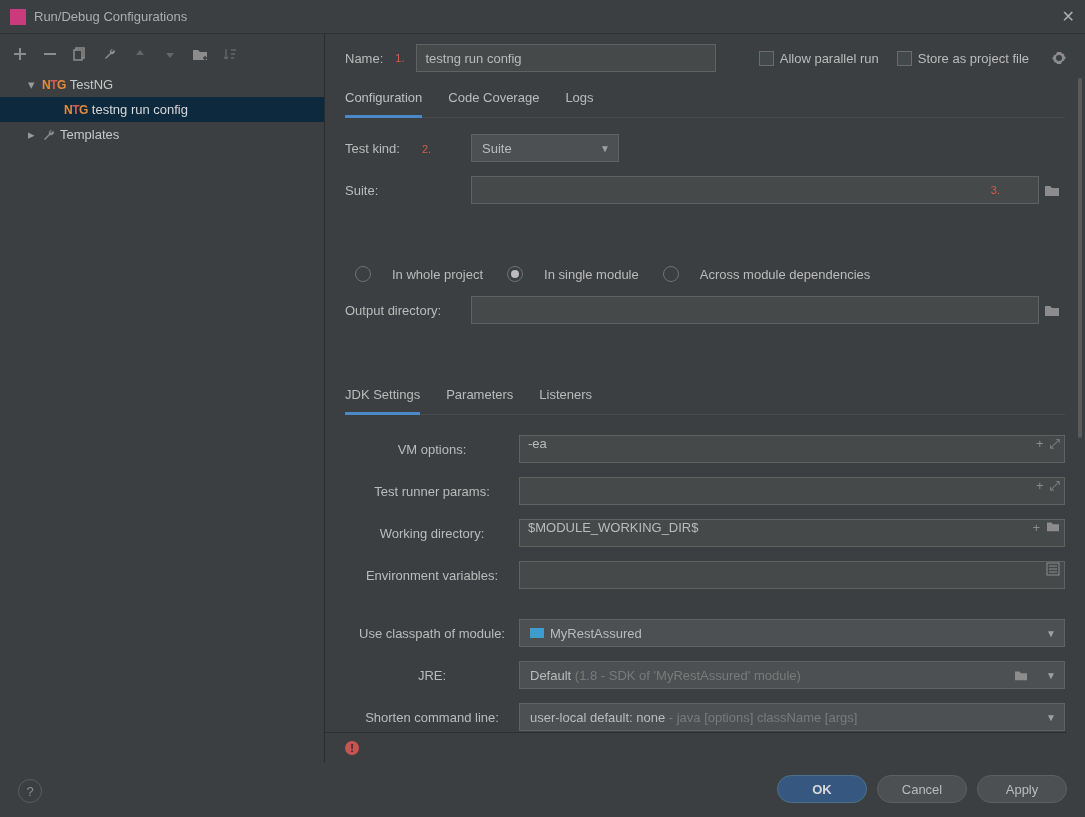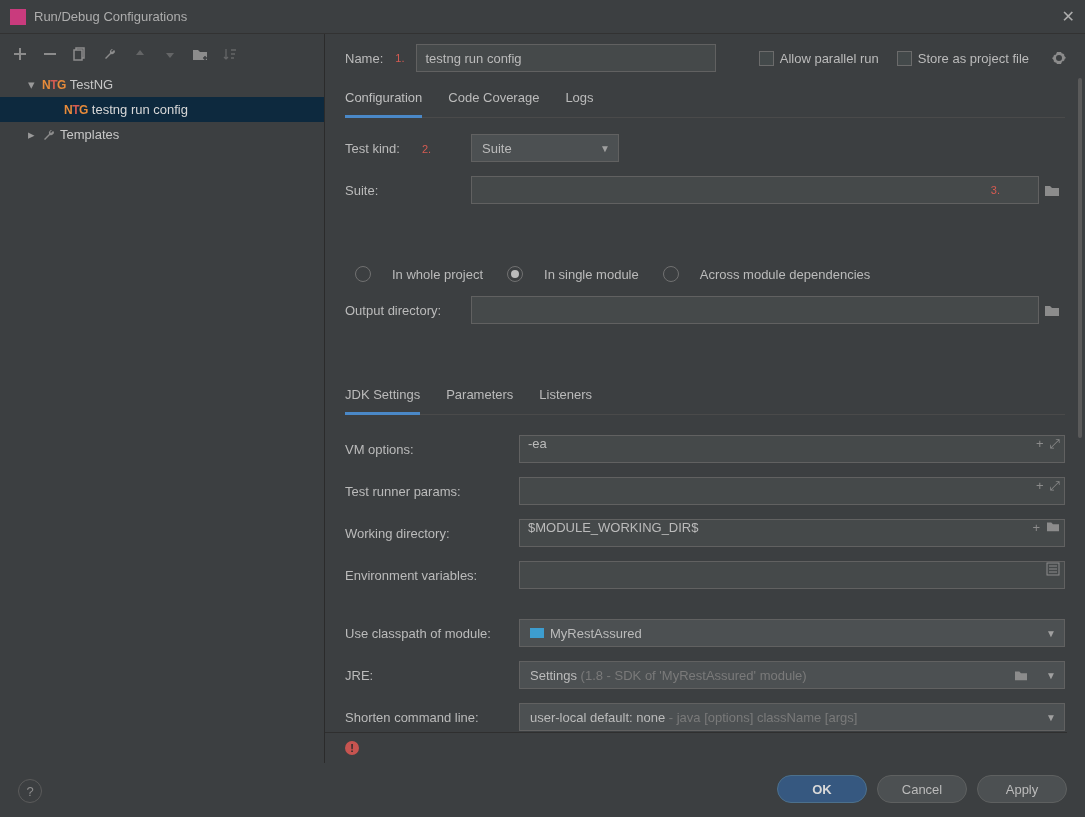--- a/index.html
+++ b/index.html
@@ -33,21 +33,21 @@
 .hdr-right { display:flex; align-items:center; gap:18px; margin-left:auto;}
 .chk { display:flex; align-items:center; gap:6px; cursor:pointer; }
 .chk-box { width:15px; height:15px; border:1px solid #6b6b6b; background:#43494a; }
 .gear-icon { color:#8c8c8c; margin-left:4px; }
 .tabs { display:flex; gap:26px; border-bottom:1px solid #4a4a4a; margin-left:20px; margin-right:2px; }
 .tab { padding: 4px 0 10px 0; color:#bbbbbb; cursor:pointer;text-align:center; }
 .tab.active { color:#bfbfbf; border-bottom:3px solid #4a88c7; margin-bottom:-1px;}
 .form-area { flex:1; overflow:auto; padding:16px 2px 0 20px; position:relative;}
 .form-row { display:flex; align-items:center; margin-bottom:14px;}
 .form-row .flabel { width:126px; color:#bbbbbb;}
-.form-row.wide .flabel { width:174px;}
+.form-row.wide .flabel { width:174px;text-align:center;}
 .select { background:#4c5052; border:1px solid #616161; height:28px; display:flex; align-items:center; padding:0 30px 0 10px; position:relative; color:#bbbbbb; cursor:pointer;}
 .select .caret-down { position:absolute; right:8px; top:50%; transform:translateY(-50%); color:#a0a0a0; font-size:10px;}
 .suite-input { flex:1; position:relative; }
 .folder-btn { width:26px; height:28px; display:flex; align-items:center; justify-content:center; color:#8c8c8c; cursor:pointer; }
 .radio-row { display:flex; align-items:center; gap:24px; margin:4px 0 14px 10px; }
 .radio { display:flex; align-items:flex-end; gap:21px; cursor:pointer;margin-top:48px;}
 .radio-dot { width:16px; height:16px; border:1px solid #717171; border-radius:50%; display:flex; align-items:center; justify-content:center;}
 .radio.checked .radio-dot::after { content:""; width:8px; height:8px; background:#bbbbbb; border-radius:50%;}
 .subtabs { display:flex; gap:26px; border-bottom:1px solid #4a4a4a; margin-top:6px; margin-bottom:20px;}
 .subtab { padding:4px 0 10px 0; cursor:pointer; color:#bbbbbb;margin-top:45px;}
@@ -279,21 +279,21 @@
           <span class="flabel">Use classpath of module:</span>
           <div class="select" style="flex:1">
             <span class="combo-icon"></span>
             <span>MyRestAssured</span>
             <span class="caret-down">▼</span>
           </div>
         </div>
         <div class="form-row wide">
           <span class="flabel">JRE:</span>
           <div class="select" style="flex:1">
-            <span><span>Settings</span><span class="muted"> (1.8 - SDK of 'MyRestAssured' module)</span></span>
+            <span><span>Default</span><span class="muted"> (1.8 - SDK of 'MyRestAssured' module)</span></span>
             <span style="position:absolute;right:36px">
                 <svg width="14" height="12" viewBox="0 0 16 14">
                   <path d="M1 3h5l2 2h7v8H1z" fill="#8c8c8c"></path>
                 </svg>
               </span>
             <span class="caret-down">▼</span>
           </div>
         </div>
         <div class="form-row wide">
           <span class="flabel">Shorten command line:</span>

